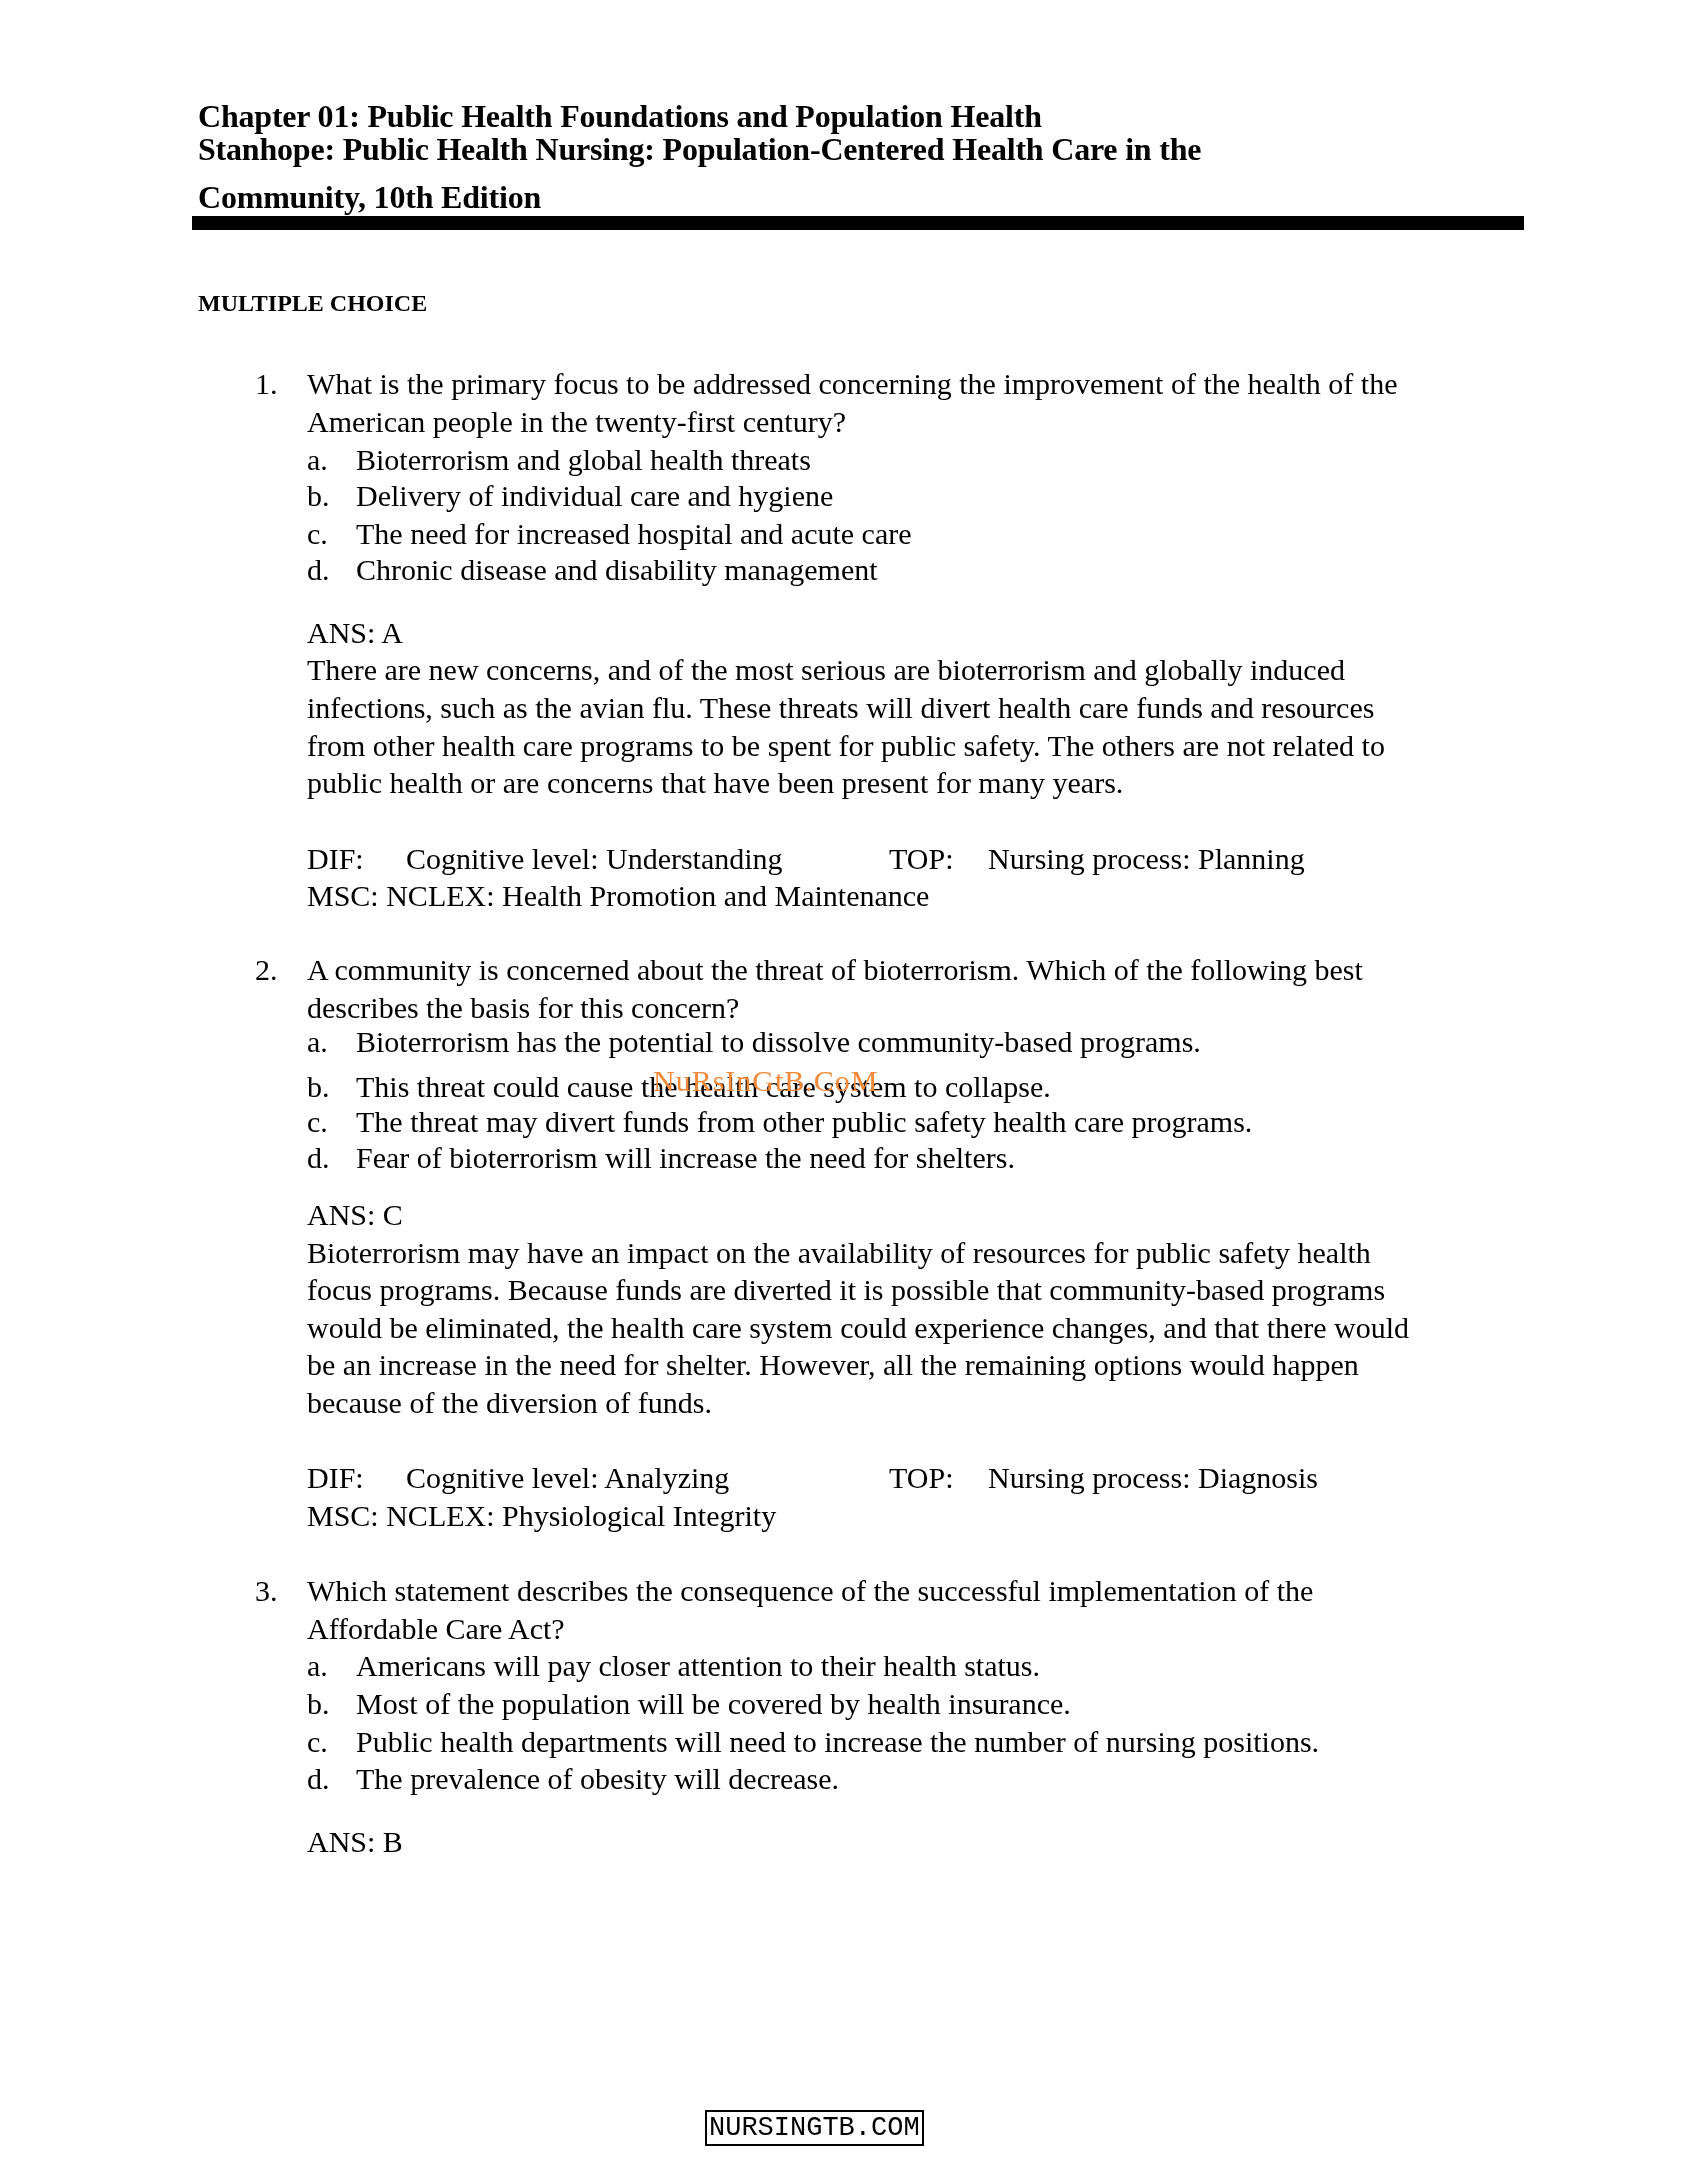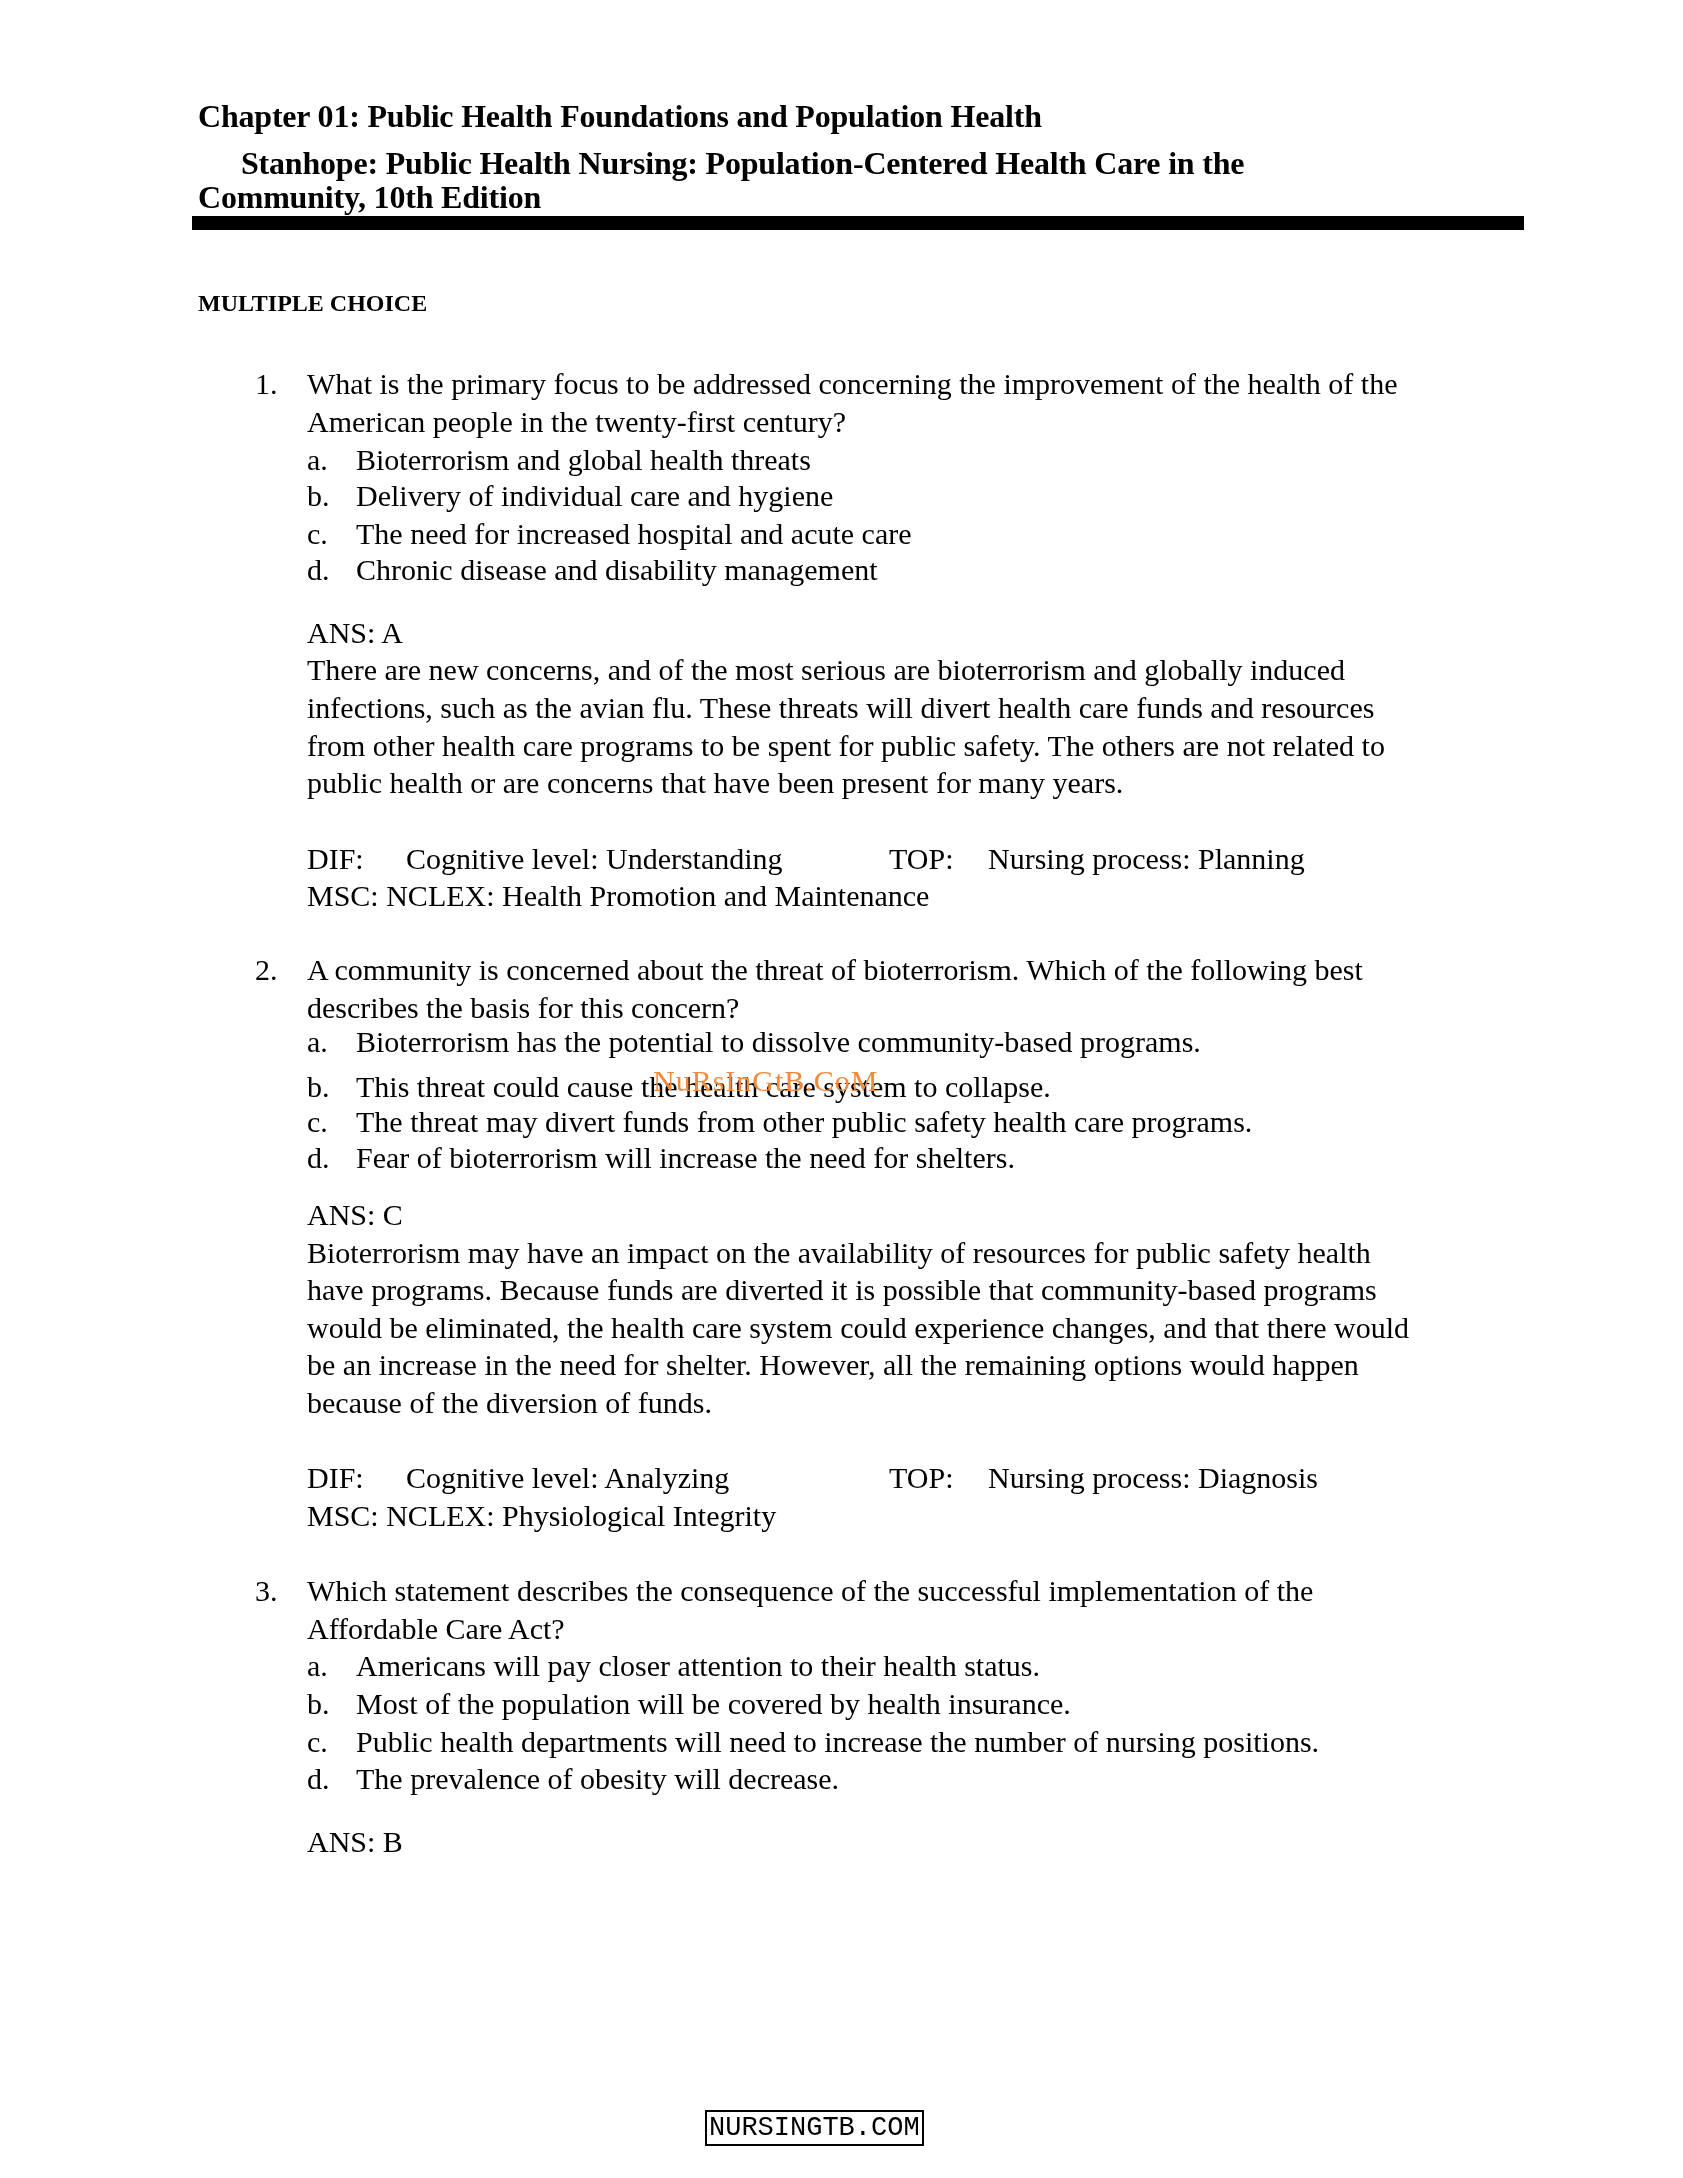--- a/index.html
+++ b/index.html
@@ -18,21 +18,21 @@
   .footer { left:705px; top:2110px; font-family:"Liberation Mono", "DejaVu Sans Mono", monospace;
             font-size:27px; line-height:32px; border:2px solid #000; padding:0 2px 0 2px; }
   .tab2 { left:406px; }
   .tab3 { left:889px; }
   .tab4 { left:988px; }
 </style>
 </head>
 <body>
 
 <div class="abs title" style="top:96px;">Chapter 01: Public Health Foundations and Population Health</div>
-<div class="abs title" style="top:143px;margin-left:43px;">Stanhope: Public Health Nursing: Population-Centered Health Care in the</div>
+<div class="abs title" style="top:129px;">Stanhope: Public Health Nursing: Population-Centered Health Care in the</div>
 <div class="abs title" style="top:177px;text-align:center;">Community, 10th Edition</div>
 <div class="rule"></div>
 
 <div class="abs section">MULTIPLE CHOICE</div>
 
 <div>
   <div class="abs t num" style="top:365px;">1.</div>
   <div class="abs t ind" style="top:365px;text-align:right;">What is the primary focus to be addressed concerning the improvement of the health of the</div>
   <div class="abs t ind" style="top:403px;">American people in the twenty-first century?</div>
 
@@ -67,21 +67,21 @@
   <div class="abs t opt-t" style="top:1023px;">Bioterrorism has the potential to dissolve community-based programs.</div>
   <div class="abs t opt-l" style="top:1068px;">b.</div>
   <div class="abs t opt-t" style="top:1068px;">This threat could cause the health care system to collapse.</div>
   <div class="abs t opt-l" style="top:1103px;">c.</div>
   <div class="abs t opt-t" style="top:1103px;">The threat may divert funds from other public safety health care programs.</div>
   <div class="abs t opt-l" style="top:1139px;">d.</div>
   <div class="abs t opt-t" style="top:1139px;">Fear of bioterrorism will increase the need for shelters.</div>
 
   <div class="abs t ind" style="top:1196px;text-align:right;">ANS:  C</div>
   <div class="abs t ind" style="top:1234px;">Bioterrorism may have an impact on the availability of resources for public safety health</div>
-  <div class="abs t ind" style="top:1271px;">have programs. Because funds are diverted it is possible that community-based programs</div>
+  <div class="abs t ind" style="top:1271px;">focus programs. Because funds are diverted it is possible that community-based programs</div>
   <div class="abs t ind" style="top:1309px;">would be eliminated, the health care system could experience changes, and that there would</div>
   <div class="abs t ind" style="top:1346px;">be an increase in the need for shelter. However, all the remaining options would happen</div>
   <div class="abs t ind" style="top:1384px;">because of the diversion of funds.</div>
 
   <div class="abs t ind" style="top:1459px;">DIF:</div>
   <div class="abs t tab2" style="top:1459px;">Cognitive level: Analyzing</div>
   <div class="abs t tab3" style="top:1459px;">TOP:</div>
   <div class="abs t tab4" style="top:1459px;">Nursing process: Diagnosis</div>
   <div class="abs t ind" style="top:1497px;">MSC:  NCLEX: Physiological Integrity</div>
 </div>

